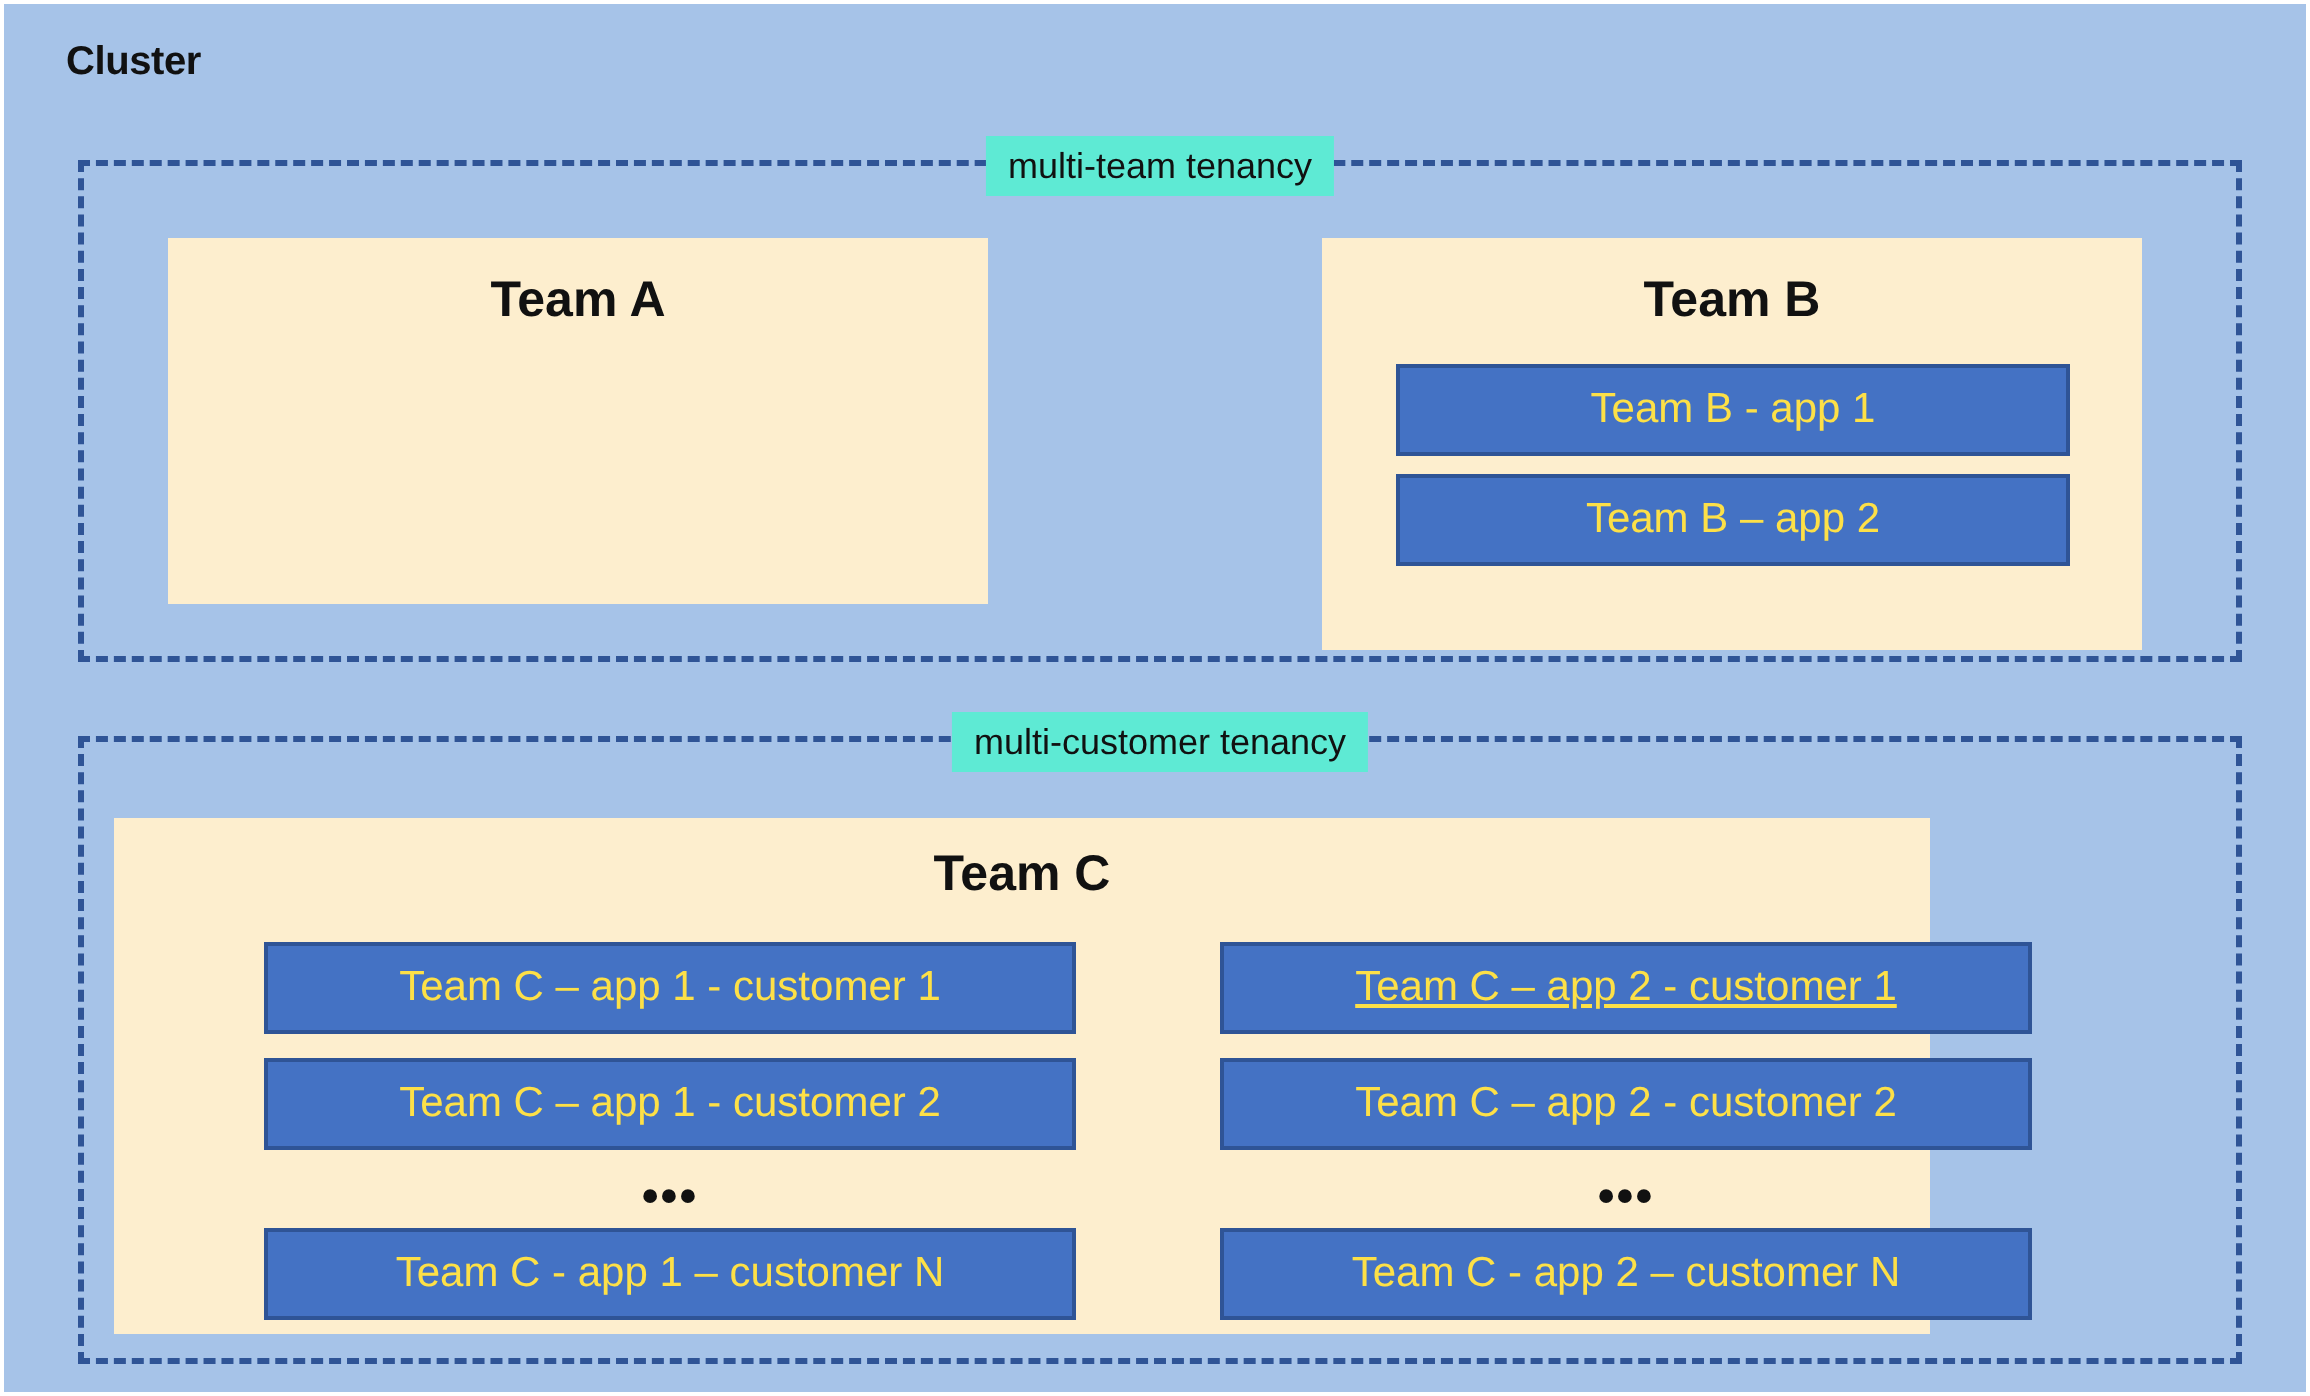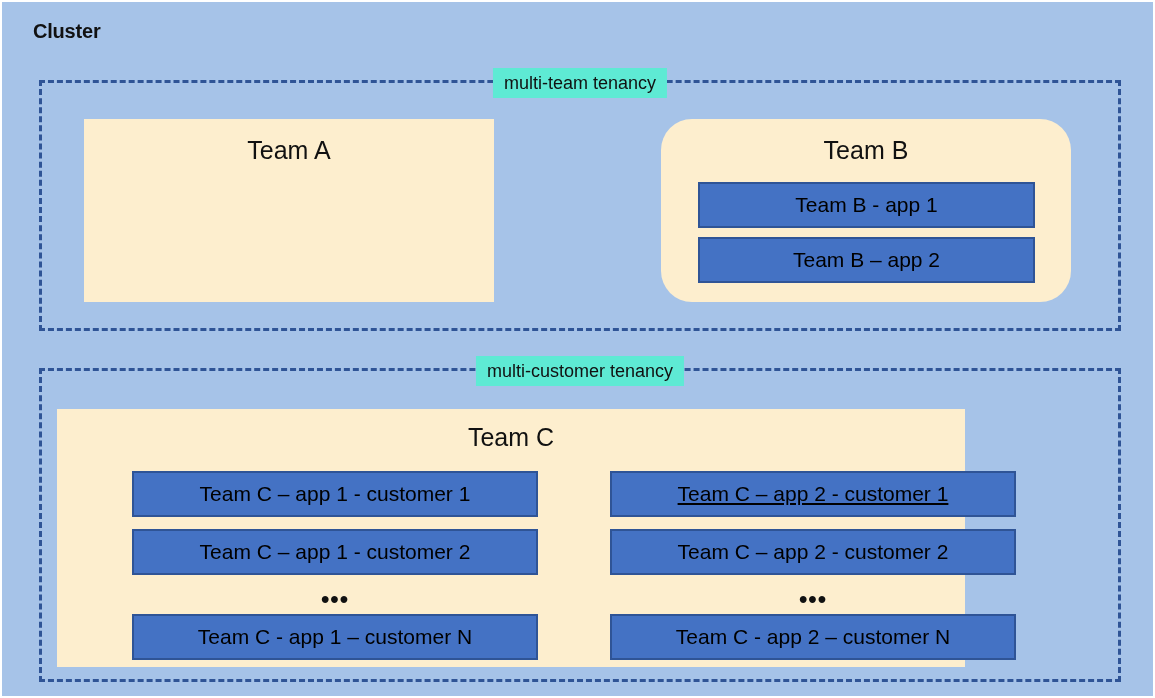--- a/index.html
+++ b/index.html
@@ -67,44 +67,44 @@
     white-space: nowrap;
   }
 
   
   .team-panel {
     position: absolute;
     background: #fdeece;
     box-sizing: border-box;
   }
   #team-a-panel { left: 82px;  top: 117px; width: 410px; height: 183px; }
-  #team-b-panel { left: 659px; top: 117px; width: 410px; height: 183px; border-radius: 31px; }
+  #team-b-panel { left: 659px; top: 117px; width: 410px; height: 206px; }
   #team-c-panel { left: 55px;  top: 407px; width: 908px; height: 258px; }
 
   .team-title {
     position: absolute;
     left: 0;
     right: 0;
     text-align: center;
     font-size: 25px;
-    font-weight: normal;
+    font-weight: bold;
     color: #111111;
     white-space: nowrap;
   }
   #team-a-panel .team-title,
   #team-b-panel .team-title { top: 17px; }
   #team-c-panel .team-title { top: 14px; }
 
   
   .app-box {
     position: absolute;
     background: #4472c4;
     border: 2px solid #2f5496;
     box-sizing: border-box;
-    color: #000000;
+    color: #fde047;
     font-size: 21px;
     display: flex;
     align-items: center;
     justify-content: center;
     white-space: nowrap;
   }
 
   
   #team-a-app-1 { left: 37px; top: 90px; width: 337px; height: 46px; }
 

